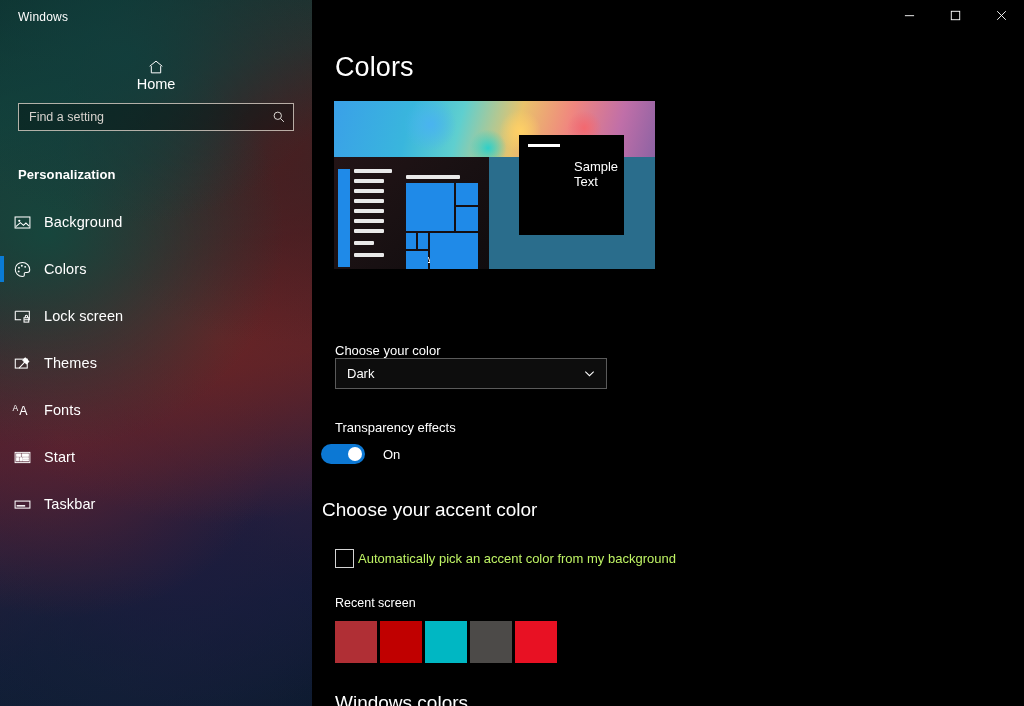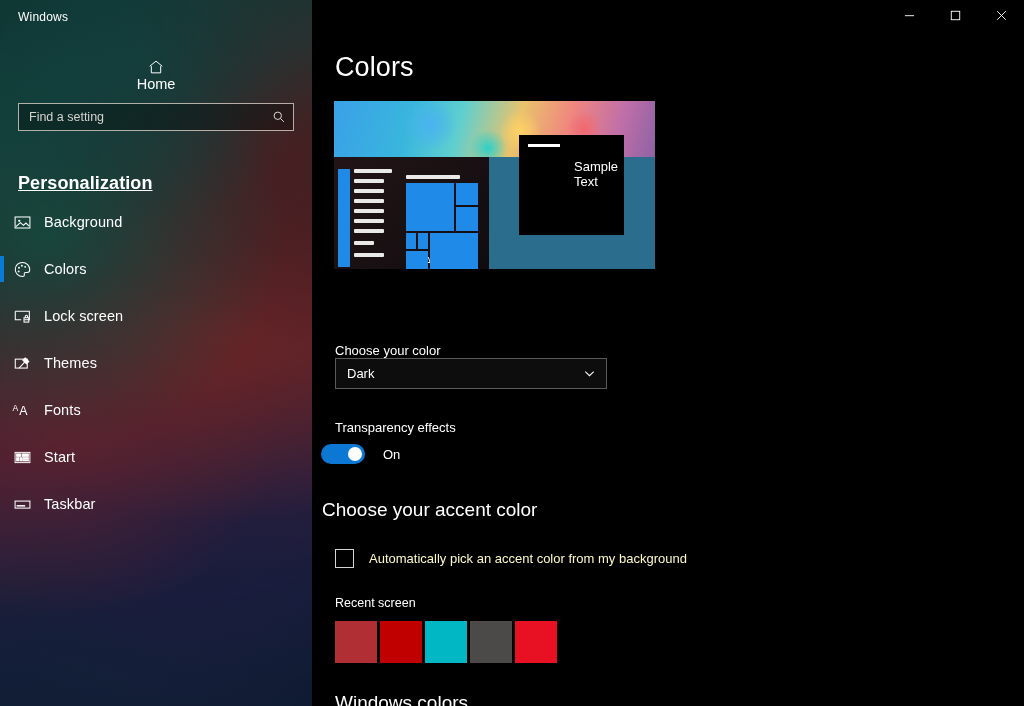--- a/index.html
+++ b/index.html
@@ -87,26 +87,25 @@
     width: 28px;
     display: flex;
     justify-content: center;
     align-items: center;
     cursor: pointer;
   }
 
   
   #section-header {
     position: absolute;
-    left: 18px; top: 173px;
-    font-size: 18px;
+    left: 18px; top: 167px;
+    font-size: 13px;
     font-weight: bold;
     color: #ffffff;
     letter-spacing: 0.1px;
-    text-decoration: underline;
   }
 
   
   #nav-list {
     position: absolute;
     left: 0; top: 206px;
     width: 312px;
   }
   .nav-item {
     position: relative;
@@ -324,23 +323,23 @@
     align-items: center;
     cursor: pointer;
   }
   #auto-accent-checkbox {
     width: 19px; height: 19px;
     border: 1px solid #d4d4d4;
     background: transparent;
     flex: 0 0 19px;
   }
   #auto-accent-label {
-    margin-left: 15px;
+    margin-left: 4px;
     font-size: 13px;
-    color: #fef9c3;
+    color: #bef264;
   }
 
   #recent-colors-label {
     position: absolute;
     left: 23px; top: 596px;
     font-size: 12.5px;
     color: #ffffff;
   }
   #recent-colors-row {
     position: absolute;

